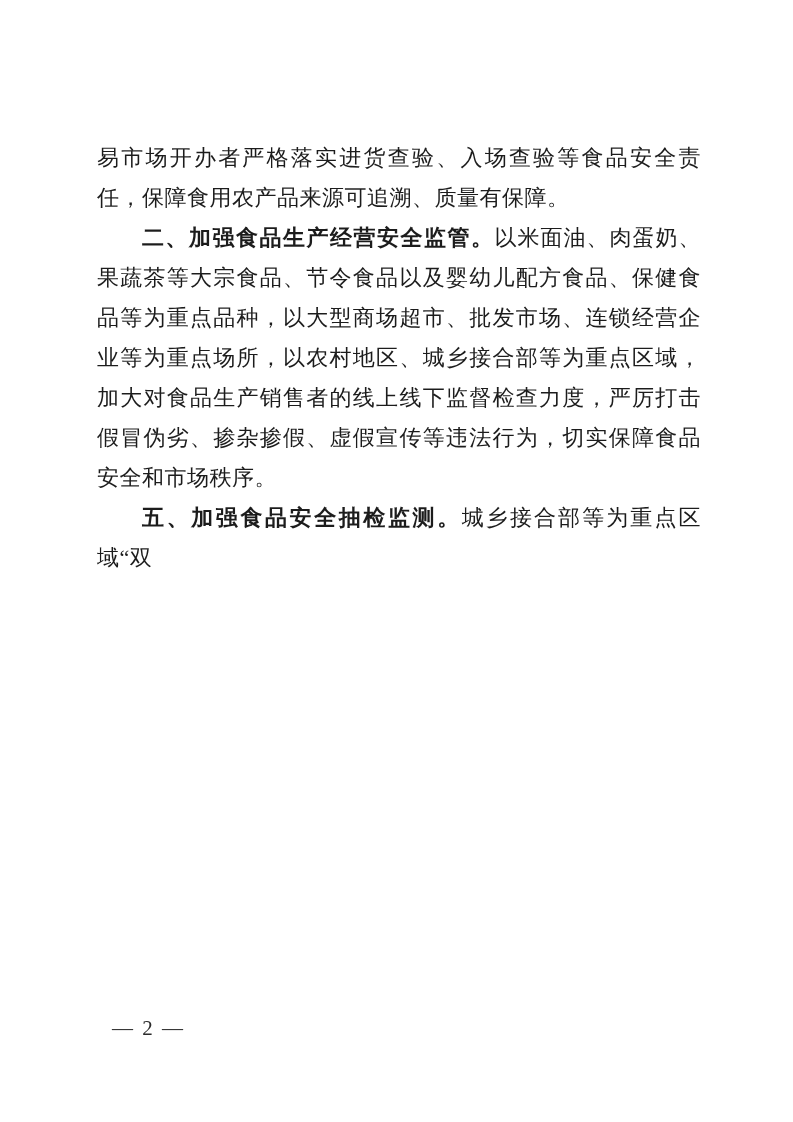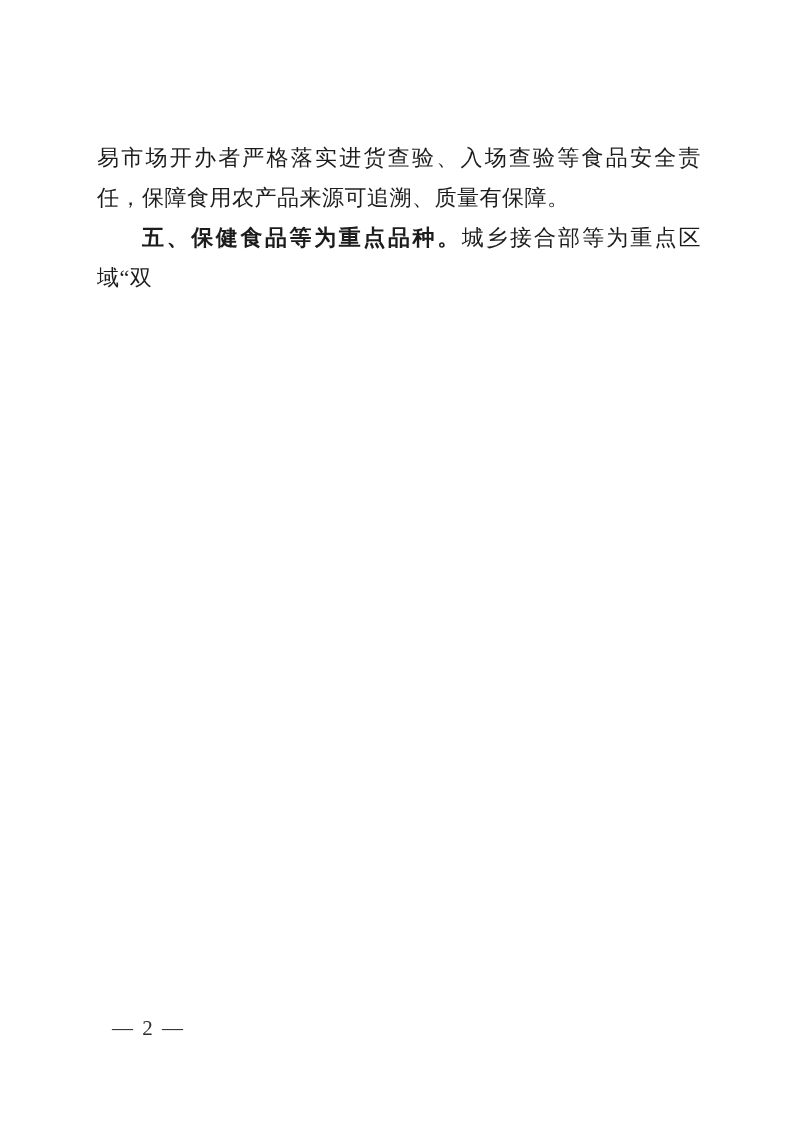--- a/index.html
+++ b/index.html
@@ -50,21 +50,22 @@
   }
 </style>
 </head>
 <body>
 
 <div class="page">
   <div class="doc-body">
 
     <p class="para no-indent"><span>易市场开办者严格落实进货查验、入场查验等食品安全责任，保障食用农产品来源可追溯、质量有保障。</span></p>
 
+    <p class="para"><span class="lead">二、加强食品生产经营安全监管。</span><span>以米面油、肉蛋奶、果蔬茶等大宗食品、节令食品以及婴幼儿配方食品、保健食品等为重点品种，以大型商场超市、批发市场、连锁经营企业等为重点场所，以农村地区、城乡接合部等为重点区域，加大对食品生产销售者的线上线下监督检查力度，严厉打击假冒伪劣、掺杂掺假、虚假宣传等违法行为，切实保障食品安全和市场秩序。</span></p>
 
 
 
-    <p class="para"><span class="lead">五、保健食品等为重点品种。</span><span>城乡接合部等为重点区域“双</span></p>
+    <p class="para"><span class="lead">五、加强食品安全抽检监测。</span><span>城乡接合部等为重点区域“双</span></p>
 
   </div>
 
   <div class="page-footer">— 2 —</div>
 </div>
 
 </body></html>

